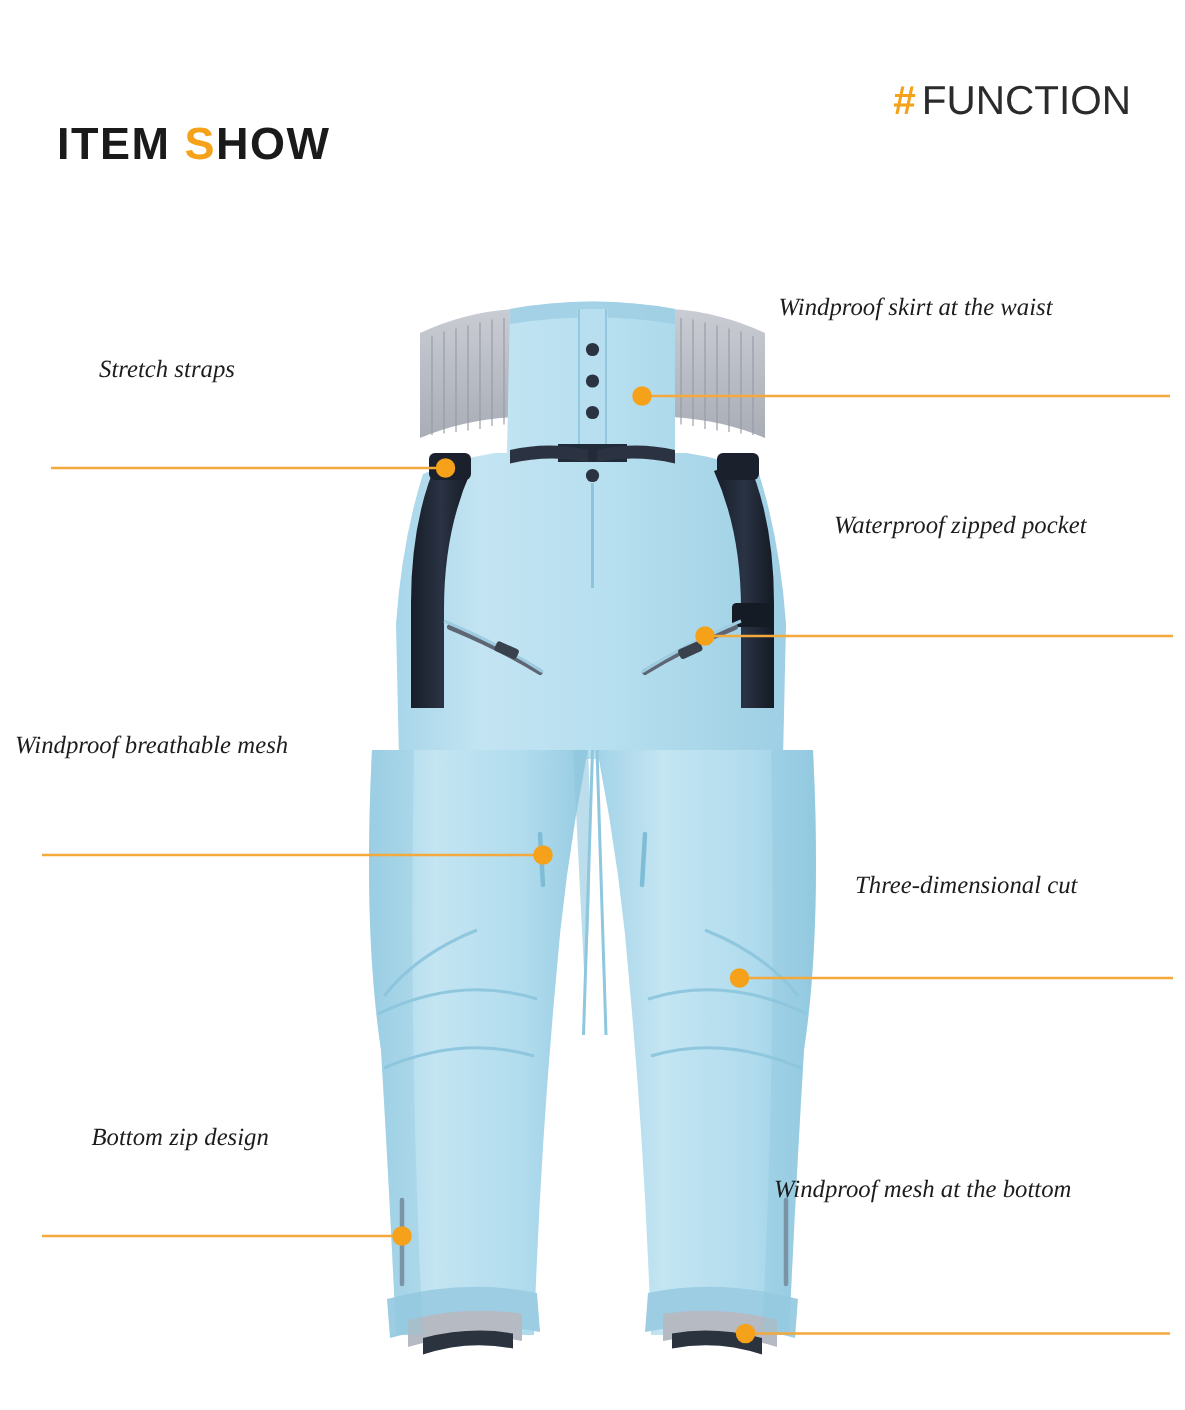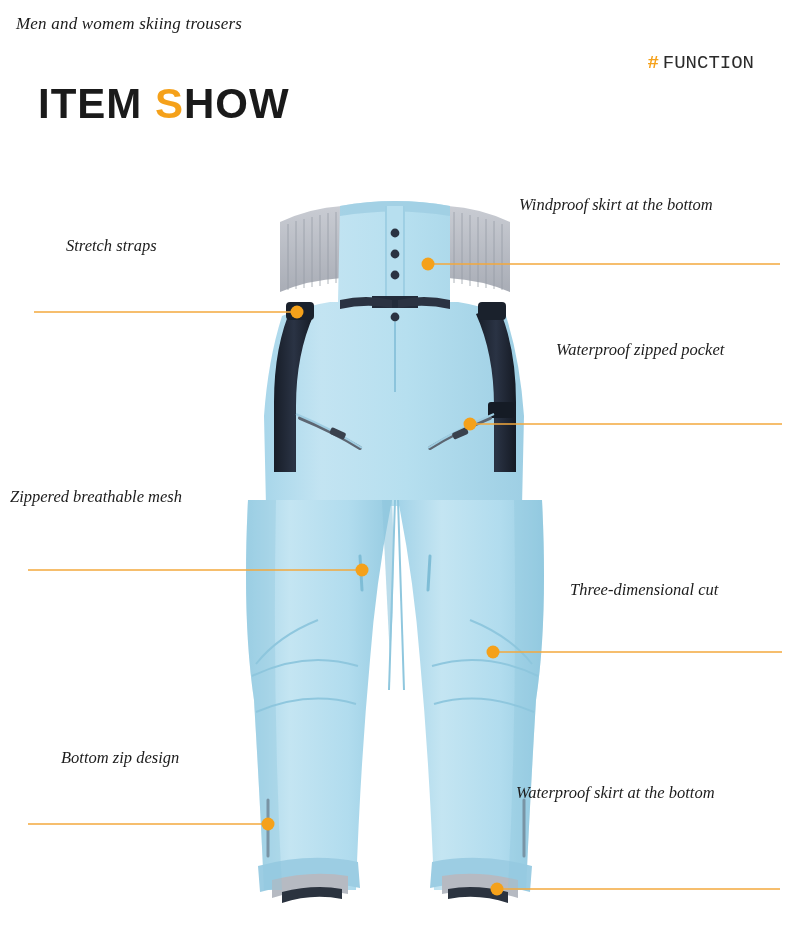--- a/index.html
+++ b/index.html
@@ -27,35 +27,34 @@
     font-style: italic;
     font-size: 17px;
     color: #1a1a1a;
     letter-spacing: 0.2px;
     white-space: nowrap;
   }
   .function-label {
     position: absolute;
     right: 36px;
     top: 52px;
-    font-size: 19px;
+    font-size: 27px;
     color: #2b2b2b;
     white-space: nowrap;
-    font-family: Liberation Mono, monospace;
   }
   .function-label .hash {
     color: #f5a11a;
     font-weight: bold;
     margin-right: 4px;
   }
   .item-show {
     position: absolute;
     left: 38px;
     top: 80px;
-    font-size: 42px;
+    font-size: 30px;
     font-weight: bold;
     color: #1a1a1a;
     letter-spacing: 1px;
     white-space: nowrap;
   }
   .item-show .accent {
     color: #f5a11a;
   }
 
   
@@ -75,21 +74,20 @@
     top: 0;
     width: 790px;
     height: 940px;
   }
 </style>
 </head>
 <body>
 
 <div id="page">
 
-  <div class="top-title">Men and womem skiing trousers</div>
 
   <div class="function-label">
     <span class="hash">#</span><span>FUNCTION</span>
   </div>
 
   <div class="item-show">
     <span>ITEM </span><span class="accent">S</span><span>HOW</span>
   </div>
 
   <svg id="art" viewBox="0 0 790 940">
@@ -244,21 +242,21 @@
       <circle cx="428" cy="264" r="6.5" fill="#f5a11a"></circle>
       <circle cx="297" cy="312" r="6.5" fill="#f5a11a"></circle>
       <circle cx="470" cy="424" r="6.5" fill="#f5a11a"></circle>
       <circle cx="362" cy="570" r="6.5" fill="#f5a11a"></circle>
       <circle cx="493" cy="652" r="6.5" fill="#f5a11a"></circle>
       <circle cx="268" cy="824" r="6.5" fill="#f5a11a"></circle>
       <circle cx="497" cy="889" r="6.5" fill="#f5a11a"></circle>
     </g>
   </svg>
 
-  <div class="callout" style="left:519px; top:195px;">Windproof skirt at the bottom</div>
+  <div class="callout" style="left:519px; top:195px;">Windproof skirt at the waist</div>
   <div class="callout" style="left:66px; top:236px;text-align:right;">Stretch straps</div>
   <div class="callout" style="left:556px; top:340px;">Waterproof zipped pocket</div>
-  <div class="callout" style="left:10px; top:487px;">Zippered breathable mesh</div>
+  <div class="callout" style="left:10px; top:487px;">Windproof breathable mesh</div>
   <div class="callout" style="left:558px; top:580px;margin-left:12px;">Three-dimensional cut</div>
   <div class="callout" style="left:38px; top:748px;margin-left:23px;">Bottom zip design</div>
-  <div class="callout" style="left:516px; top:783px;">Waterproof skirt at the bottom</div>
+  <div class="callout" style="left:516px; top:783px;">Windproof mesh at the bottom</div>
 
 </div>
 
 </body></html>

